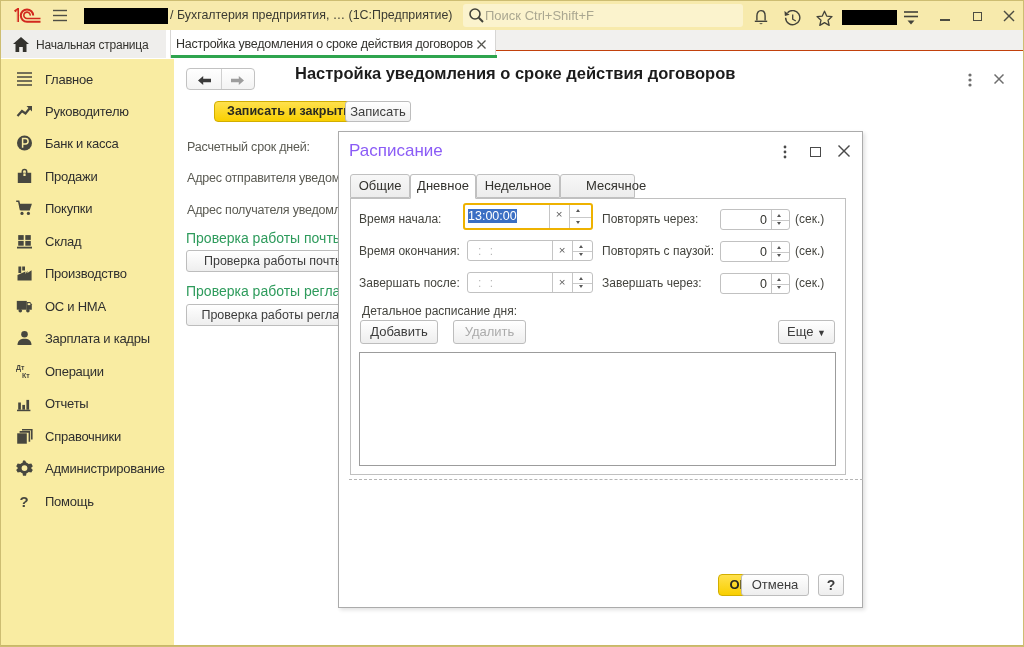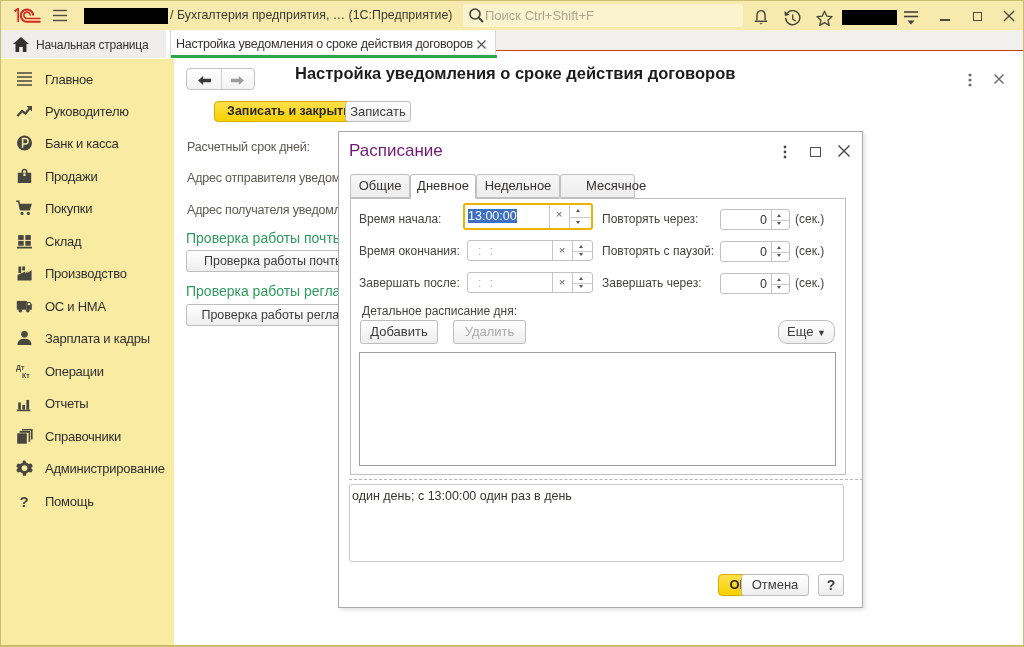--- a/index.html
+++ b/index.html
@@ -49,21 +49,21 @@
 .ybtn { position:absolute; background:linear-gradient(#ffe14d,#f9cf00); border:1px solid #d2ae00; border-radius:4px; font-weight:bold; font-size:12.5px; color:#2a2a20; text-align:center;margin-left:28px; }
 .wbtn { position:absolute; background:linear-gradient(#ffffff,#eeeeee); border:1px solid #bdbdbd; border-radius:3px; font-size:13px; color:#3c3c3c; text-align:center; }
 #btn-save { left:12px; top:42px; width:150px; height:21px; line-height:19px; }
 #btn-write { left:171px; top:42px; width:66px; height:21px; line-height:19px; }
 .flabel { position:absolute; left:13px; font-size:12.5px; letter-spacing:-0.2px; color:#5a5a52; white-space:nowrap; }
 .gheader { position:absolute; left:12px; font-size:14px; color:#2e9b5c; white-space:nowrap; }
 .gbtn { position:absolute; left:12px; height:22px; background:linear-gradient(#ffffff,#eeeeee); border:1px solid #bdbdbd; border-radius:3px; font-size:12.5px; color:#3c3c3c; text-align:center; line-height:20px; white-space:nowrap; overflow:hidden; }
 
 
 #dialog { position:absolute; left:338px; top:131px; width:525px; height:477px; background:#fff; border:1px solid #ababab; box-shadow:2px 2px 4px rgba(0,0,0,0.12); }
-#dlg-title { position:absolute; left:10px; top:9px; font-size:17px; color:#701a75; }
+#dlg-title { position:absolute; left:10px; top:9px; font-size:17px; color:#8b5cf6; }
 #dlg-dots { position:absolute; left:444px; top:13px; }
 #dlg-max { position:absolute; left:471px; top:15px; width:11px; height:10px; border:1.5px solid #4a4a4a; }
 #dlg-x { position:absolute; left:499px; top:13px; }
 .dtab { position:absolute; top:42px; height:24px; background:linear-gradient(#f7f7f7,#ececec); border:1px solid #c0c0c0; border-radius:3px 3px 0 0; font-size:13px; color:#33322e; text-align:center; line-height:22px; }
 .dtab.active { background:#fff; border-bottom:1px solid #fff; height:25px; z-index:3; }
 #pane { position:absolute; left:11px; top:66px; width:496px; height:277px; border:1px solid #c0c0c0; background:#fff; }
 .dlabel { position:absolute; font-size:12px; color:#44443e; white-space:nowrap; }
 #listbox { position:absolute; left:8px; top:153px; width:477px; height:114px; border:1px solid #9c9c9c; background:#fff; }
 .tfield { position:absolute; width:126px; height:21px; border:1px solid #c1c1c1; background:#fff; border-radius:3px; }
 .tfield .vsep { position:absolute; top:0; bottom:0; width:1px; background:#c5c5c5; }
@@ -390,25 +390,22 @@
         <div class="vsep"></div>
         <div class="up"></div>
         <div class="mid"></div>
         <div class="dn"></div>
       </div>
     <div class="dlabel" style="left:444px; top:77px">(сек.)</div>
 
     <div class="dlabel" style="left:11px; top:105px">Детальное расписание дня:</div>
     <div class="wbtn" style="left:9px; top:121px; width:78px; height:24px; line-height:22px;">Добавить</div>
     <div class="wbtn" style="left:102px; top:121px; width:73px; height:24px; line-height:22px; color:#ababab;">Удалить</div>
-    <div class="wbtn" style="left:427px; top:121px; width:57px; height:24px; line-height:22px;border-radius:9px;">Еще <span style="font-size:9px;">▼</span></div>
+    <div class="wbtn" style="left:427px; top:121px; width:57px; height:24px; line-height:22px;">Еще <span style="font-size:9px;">▼</span></div>
     <div id="listbox"></div>
   </div>
   <div id="dashline"></div>
-  <div id="descbox">
-      <div id="desctext">один день; с 13:00:00 один раз в день</div>
-    </div>
   <div class="ybtn" id="dlg-ok">ОК</div>
   <div class="wbtn" id="dlg-cancel">Отмена</div>
   <div class="wbtn" id="dlg-help">?</div>
 </div>
 <div id="bottombar"></div>
 <div id="frame" style="pointer-events:none"></div>
 
 </body></html>

